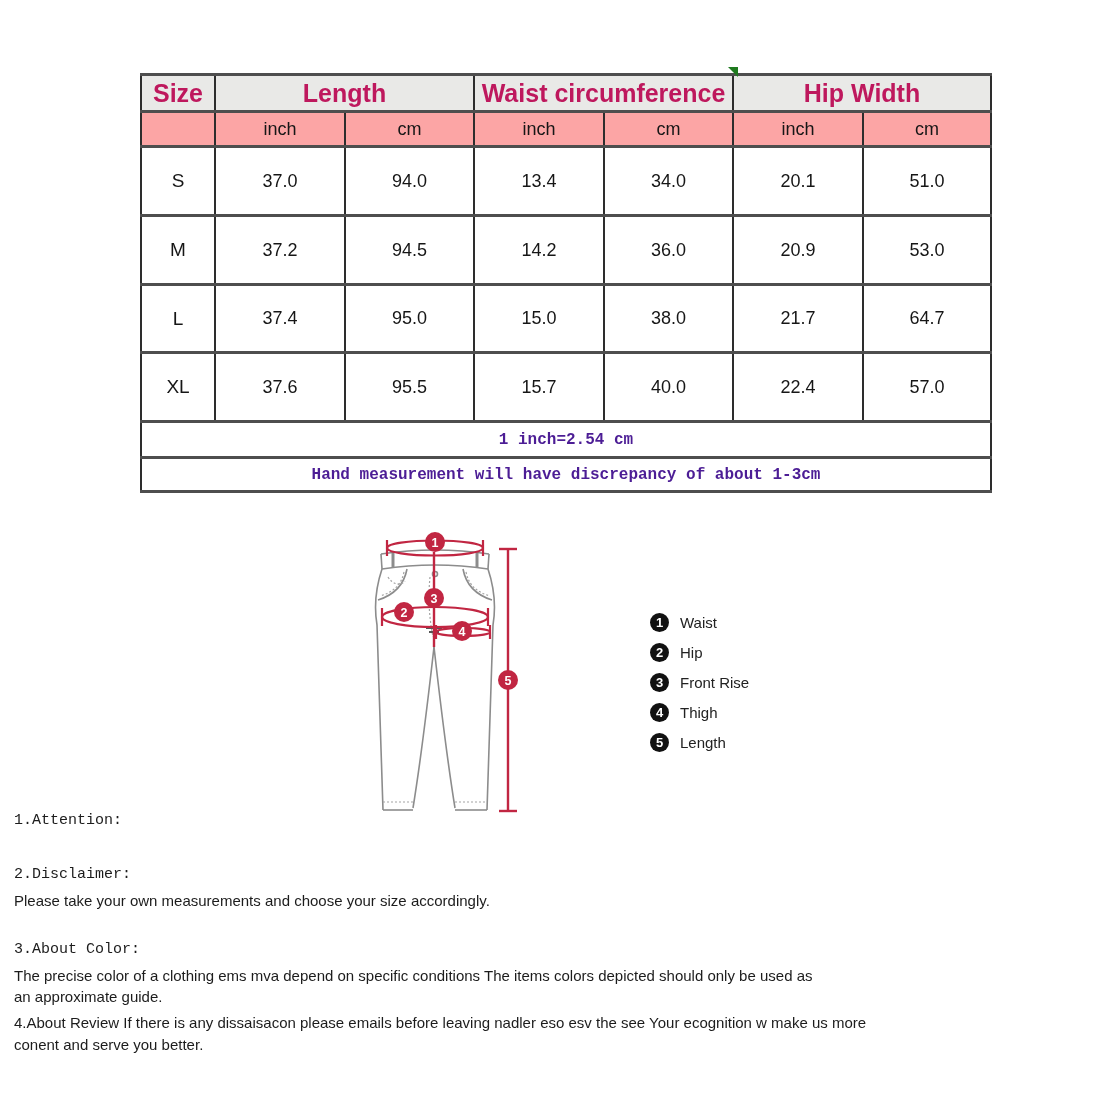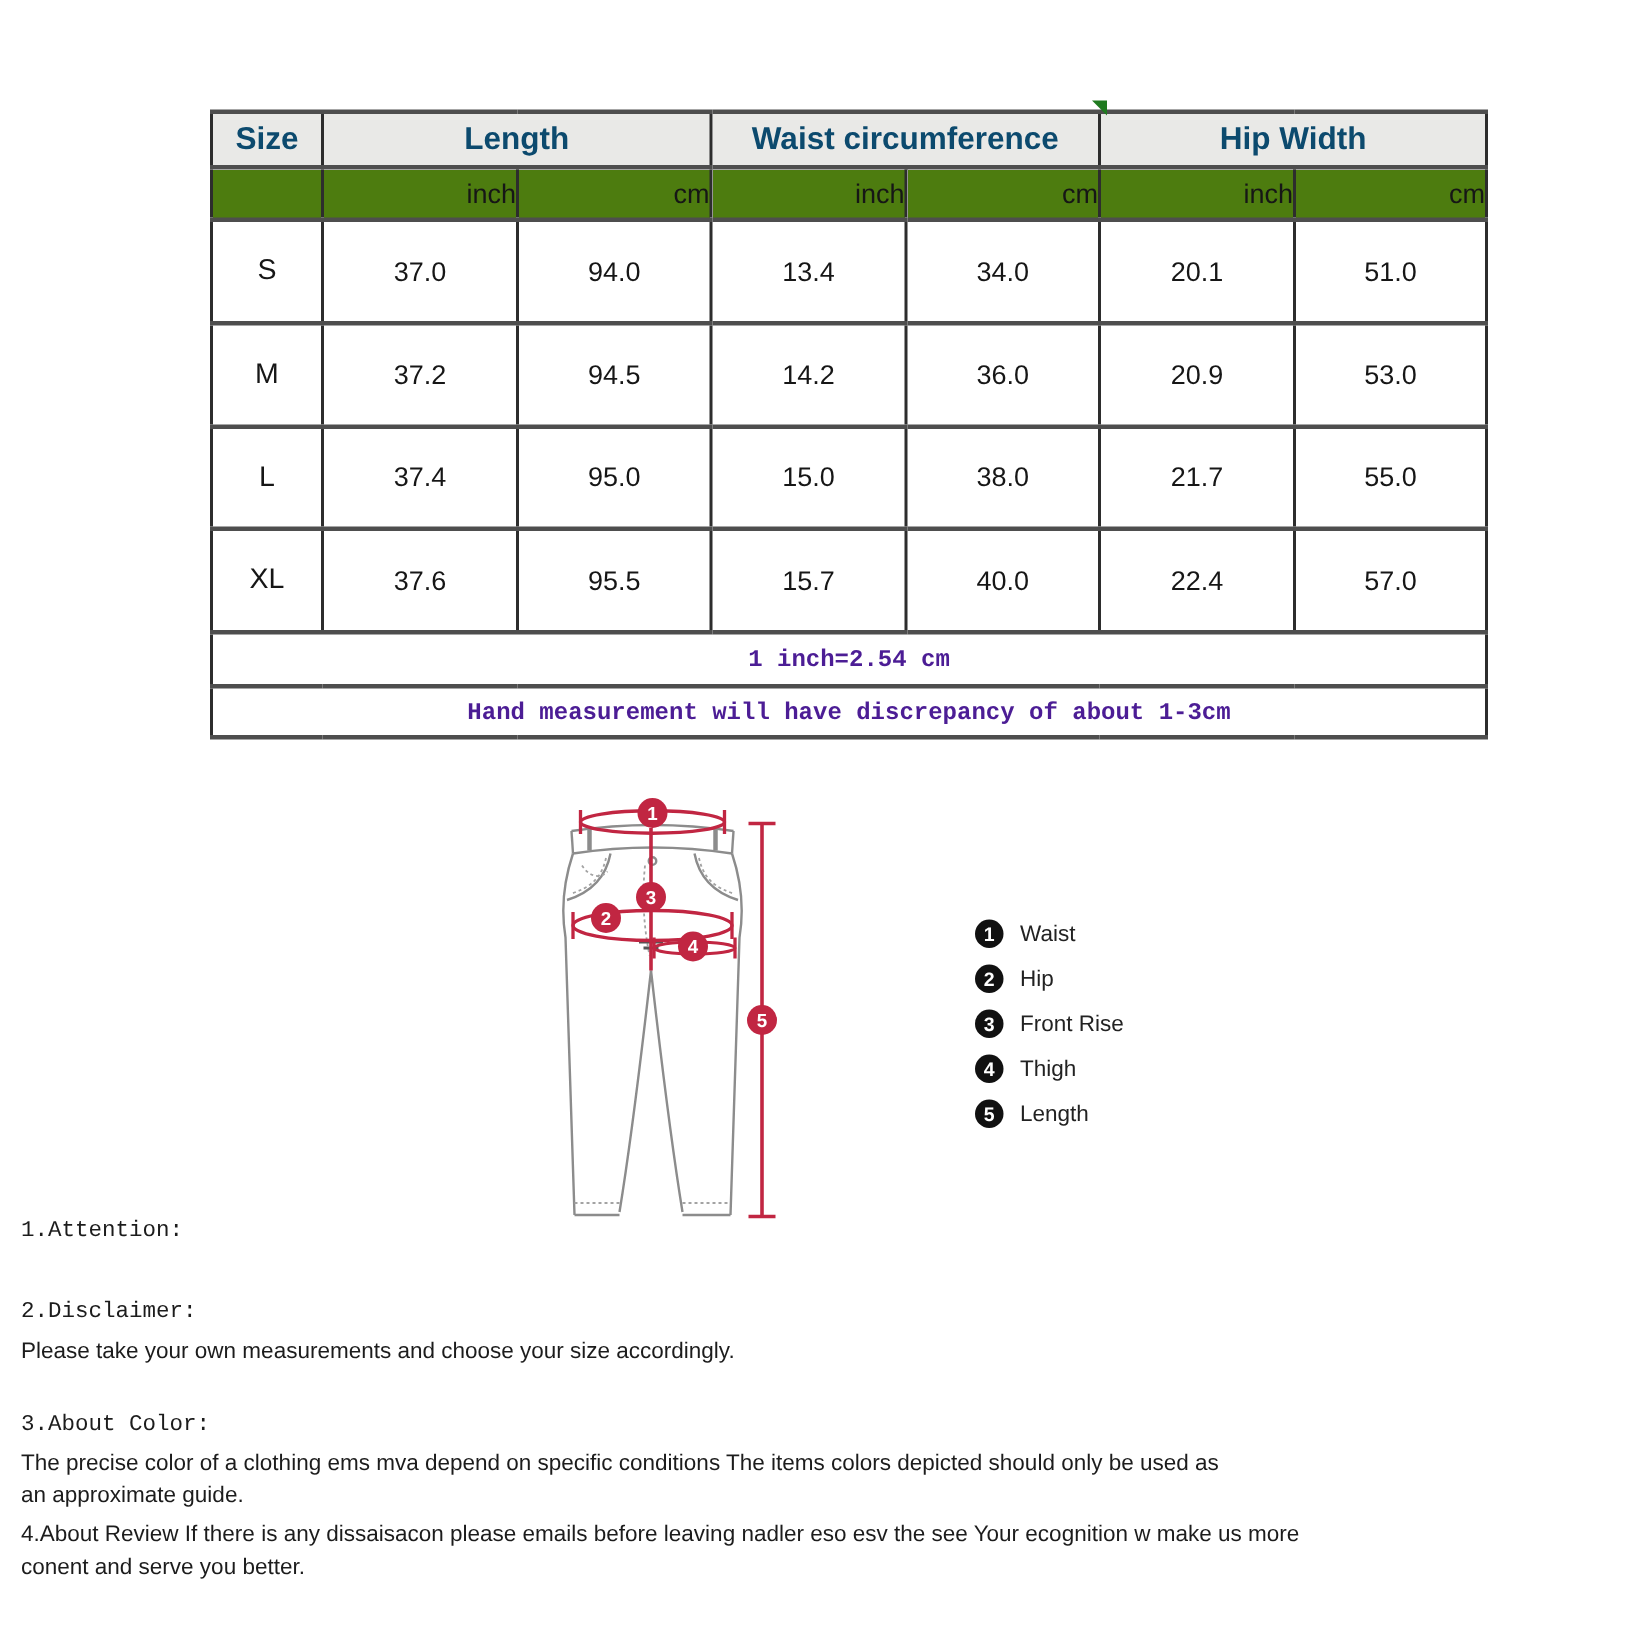--- a/index.html
+++ b/index.html
@@ -13,22 +13,22 @@
   table.sizes {
     border-collapse:collapse; table-layout:fixed; width:850px;
     border:2px solid #161616;
   }
   table.sizes th, table.sizes td {
     border-left:2px solid #2d2d2d; border-right:2px solid #2d2d2d;
     border-top:3px solid #4e4e4e; border-bottom:3px solid #4e4e4e;
     text-align:center; vertical-align:middle; padding:0;
     overflow:hidden; white-space:nowrap;
   }
-  tr.grouphead th { background:#e9e9e7; font-size:21px; font-weight:bold; color:#0c4a6e; }
-  tr.unithead  th { background:#4d7c0f; font-size:18px; font-weight:normal; color:#161616;text-align:right; }
+  tr.grouphead th { background:#e9e9e7; font-size:25px; font-weight:bold; color:#be185d; }
+  tr.unithead  th { background:#fca5a5; font-size:18px; font-weight:normal; color:#161616; }
   tr.datarow td  { background:#ffffff; font-size:18px; color:#161616; }
   tr.datarow td.sizecell { font-size:19px; }
   tr.noterow td {
     background:#ffffff; font-family:"Liberation Mono", monospace;
     font-weight:bold; font-size:16px; color:#4c1d95;
   }
   .cellflag {
     position:absolute; left:588px; top:-6px; width:0; height:0;
     border-top:10px solid #1f7a1f; border-left:10px solid transparent;
   }
@@ -101,21 +101,21 @@
         <td>20.9</td>
         <td>53.0</td>
       </tr>
       <tr class="datarow" style="height:68px">
         <td class="sizecell">L</td>
         <td>37.4</td>
         <td>95.0</td>
         <td>15.0</td>
         <td>38.0</td>
         <td>21.7</td>
-        <td>55.0</td>
+        <td>64.7</td>
       </tr>
       <tr class="datarow" style="height:69px">
         <td class="sizecell">XL</td>
         <td>37.6</td>
         <td>95.5</td>
         <td>15.7</td>
         <td>40.0</td>
         <td>22.4</td>
         <td>57.0</td>
       </tr>

